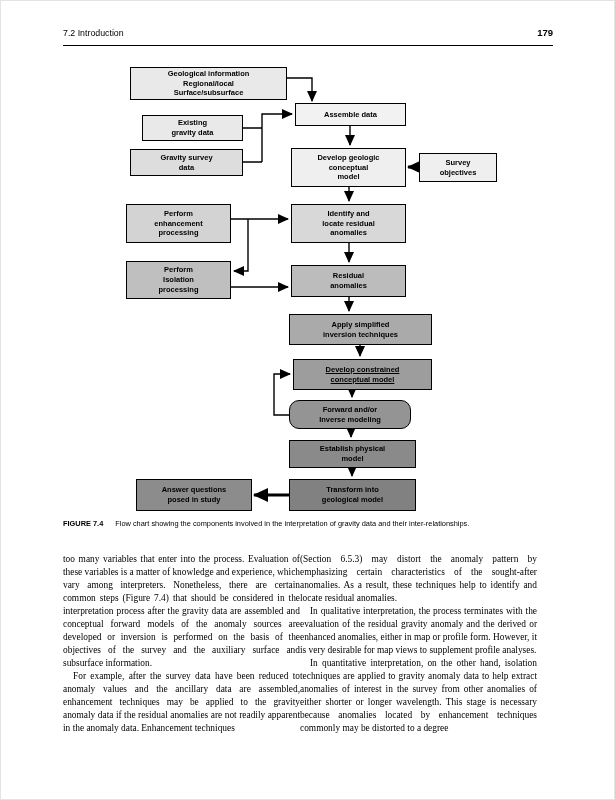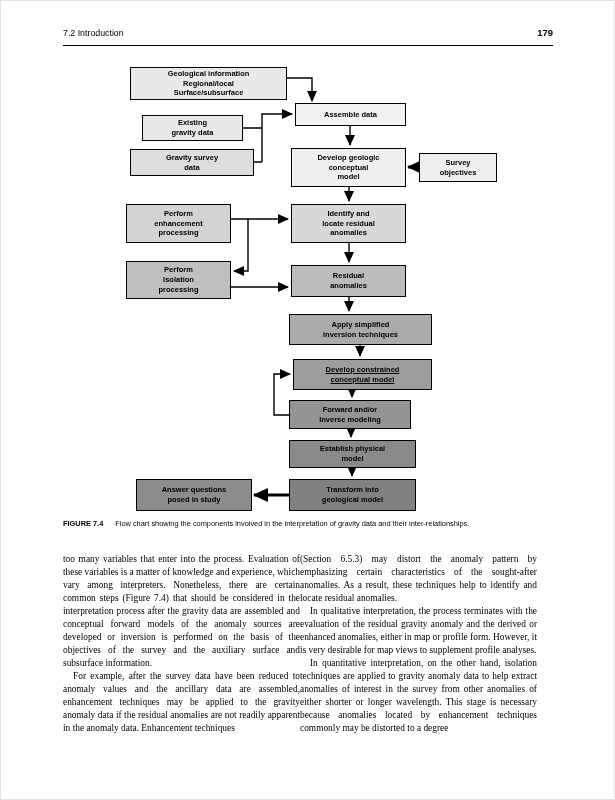--- a/index.html
+++ b/index.html
@@ -74,21 +74,21 @@
 
     <div class="node" style="left: 130px; top: 67px; width: 157px; height: 33px; background: rgb(233, 233, 233);">Geological information
 Regional/local
 Surface/subsurface</div>
 
     <div class="node" style="left: 295px; top: 103px; width: 111px; height: 23px; background: rgb(242, 242, 242);">Assemble data</div>
 
     <div class="node" style="left: 130px; top: 115px; width: 101px; height: 26px; background: rgb(233, 233, 233); margin-left: 12px;">Existing
 gravity data</div>
 
-    <div class="node" style="left: 130px; top: 149px; width: 124px; height: 27px; background: rgb(221, 221, 221);">Gravity survey
+    <div class="node" style="left: 130px; top: 149px; width: 113px; height: 27px; background: rgb(221, 221, 221);">Gravity survey
 data</div>
 
     <div class="node" style="left: 291px; top: 148px; width: 115px; height: 39px; background: rgb(239, 239, 239);">Develop geologic
 conceptual
 model</div>
 
     <div class="node" style="left: 419px; top: 153px; width: 78px; height: 29px; background: rgb(239, 239, 239);">Survey
 objectives</div>
 
     <div class="node" style="left: 126px; top: 204px; width: 105px; height: 39px; background: rgb(211, 211, 211);">Perform
@@ -105,21 +105,21 @@
 
     <div class="node" style="left: 291px; top: 265px; width: 115px; height: 32px; background: rgb(188, 188, 188);">Residual
 anomalies</div>
 
     <div class="node" style="left: 289px; top: 314px; width: 143px; height: 31px; background: rgb(170, 170, 170);">Apply simplified
 inversion techniques</div>
 
     <div class="node" style="left: 293px; top: 359px; width: 139px; height: 31px; background: rgb(157, 157, 157); text-decoration: underline;">Develop constrained
 conceptual model</div>
 
-    <div class="node" style="left: 289px; top: 400px; width: 122px; height: 29px; background: rgb(148, 148, 148);">Forward and/or
+    <div class="node" style="left: 289px; top: 400px; width: 122px; height: 29px; background: rgb(148, 148, 148); border-radius: 10px;">Forward and/or
 Inverse modeling</div>
 
     <div class="node" style="left: 289px; top: 440px; width: 127px; height: 28px; background: rgb(138, 138, 138);">Establish physical
 model</div>
 
     <div class="node" style="left: 289px; top: 479px; width: 127px; height: 32px; background: rgb(129, 129, 129);">Transform into
 geological model</div>
 
     <div class="node" style="left: 136px; top: 479px; width: 116px; height: 32px; background: rgb(140, 140, 140);">Answer questions
 posed in study</div>

